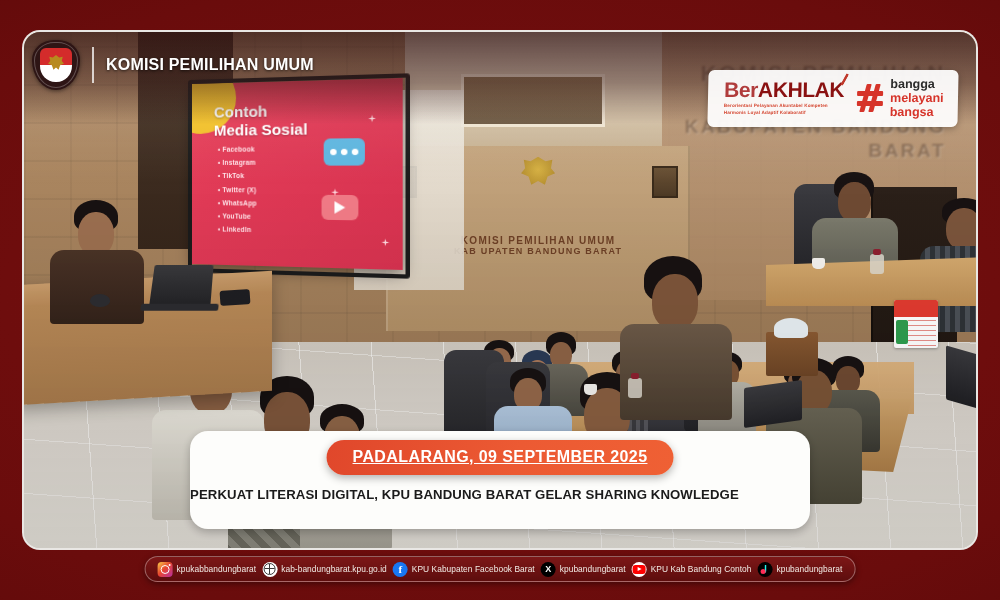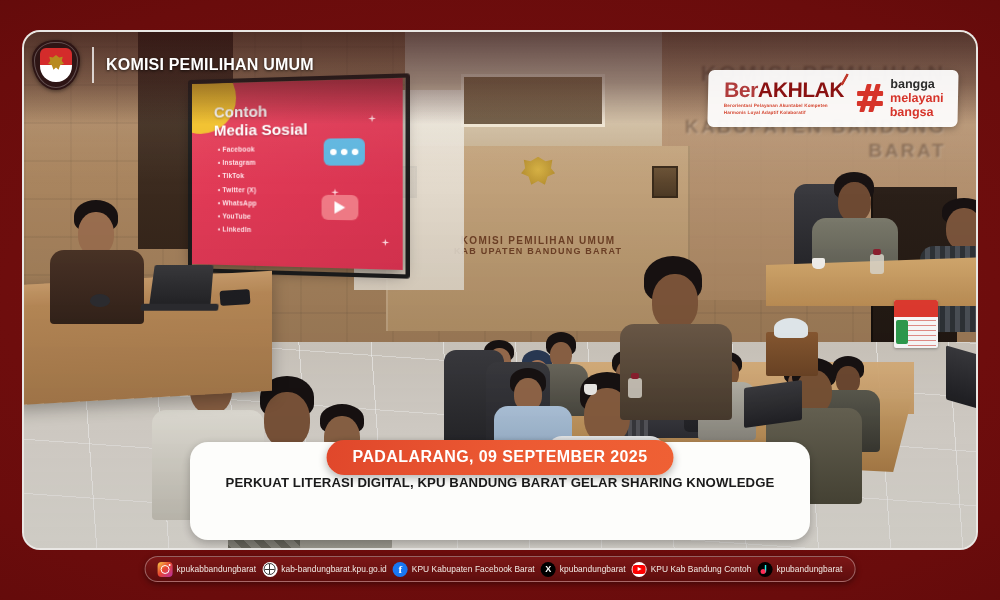--- a/index.html
+++ b/index.html
@@ -356,29 +356,29 @@
   .ba-slogan .r2, .ba-slogan .r3 { color:#d6342a; }
 
   
   #date-badge {
     position:absolute; left:50%; transform:translateX(-50%);
     top:440px;
     background:linear-gradient(100deg,#e0472b 0%,#ec5a33 55%,#ef6034 100%);
     color:#fff; font-size:16px; font-weight:bold; letter-spacing:.4px;
     padding:8px 26px 9px; border-radius:22px;
     box-shadow:0 3px 9px rgba(0,0,0,.3);
-    white-space:nowrap; z-index:6;
+    white-space:nowrap; z-index:6;text-decoration:underline;
   }
 
   
   #caption {
-    position:absolute; left:190px; right:190px; top:442px; height:98px;
+    position:absolute; left:190px; right:190px; top:431px; height:98px;
     background:#fdfdfb; border-radius:18px;
     box-shadow:0 3px 10px rgba(0,0,0,.25);
-    display:flex; flex-direction:column; align-items:center; justify-content:flex-start;
+    display:flex; align-items:center; justify-content:flex-start;
     padding-top:30px; z-index:5;
   }
   #caption .ln {
     color:#1b1b1b; font-size:13.2px; font-weight:bold; letter-spacing:.1px;
     line-height:1.62; text-align:center;
   }
 
   
   #social {
     position:absolute; left:50%; transform:translateX(-50%);

